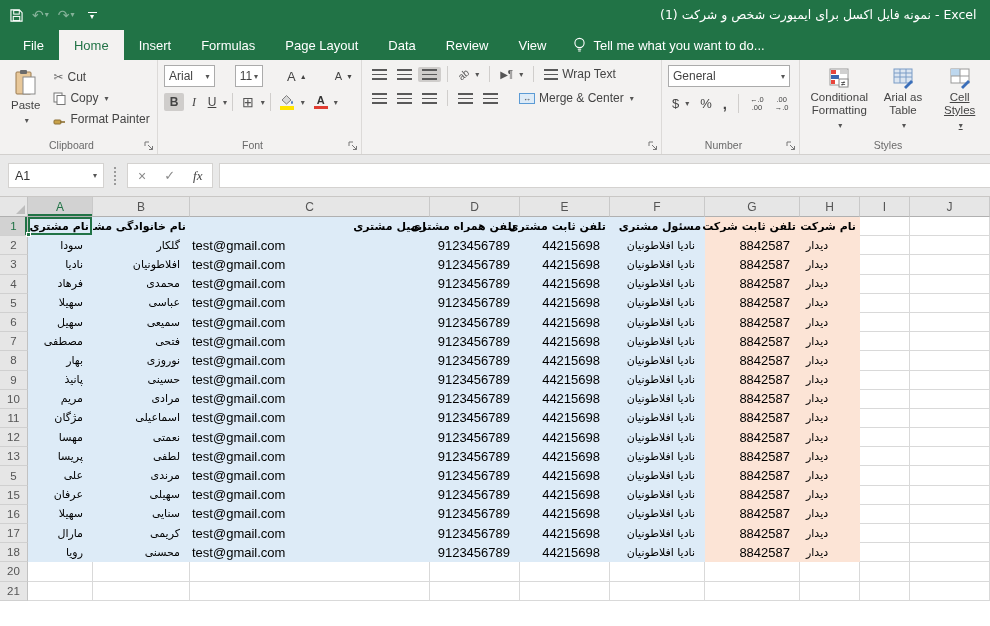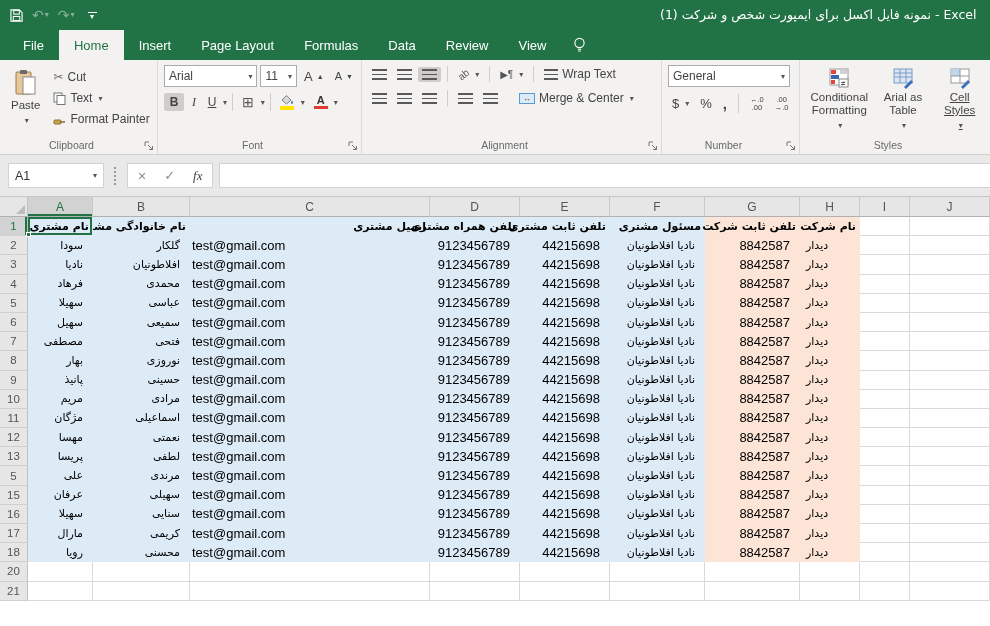--- a/index.html
+++ b/index.html
@@ -111,31 +111,32 @@
     </span>
   </div>
   <div class="win-title">نمونه فایل اکسل برای ایمپورت شخص و شرکت (1) - Excel</div>
 </div>
 
 <div class="tabrow">
   <div style="display:flex;">
       <div class="tab">File</div>
       <div class="tab active">Home</div>
       <div class="tab">Insert</div>
+      <div class="tab">Formulas</div>
       <div class="tab">Page Layout</div>
-      <div class="tab">Formulas</div>
       <div class="tab">Data</div>
       <div class="tab">Review</div>
       <div class="tab">View</div>
     </div>
   <div class="tellme">
     <svg class="bulb" viewBox="0 0 13 16">
       <circle cx="6.5" cy="6" r="4.6" fill="none" stroke="#fff" stroke-width="1.1"></circle>
       <path d="M4.8 12.2 h3.4 M5.2 14 h2.6" stroke="#fff" stroke-width="1.1" fill="none"></path>
     </svg>
+    <span>Tell me what you want to do...</span>
   </div>
 </div>
 
 <div class="ribbon">
 
   <div class="rgroup" style="width:158px;">
     <div class="big-btn" style="margin-top:2px;">
       <svg class="icon-svg" width="26" height="28" viewBox="0 0 26 28">
         <rect x="3" y="3" width="15" height="22" rx="1" fill="#e8c89a" stroke="#9a7b4f"></rect>
         <rect x="7" y="1" width="7" height="4" rx="1" fill="#6b6b6b"></rect>
@@ -147,41 +148,41 @@
     <div class="rcol" style="margin-left:4px; gap:3px; padding-top:3px;">
       <div class="rbtn">
         <span style="color:#666;">✂</span>
         <span>Cut</span>
       </div>
       <div class="rbtn">
         <svg width="13" height="13" viewBox="0 0 13 13">
           <rect x="1" y="1" width="8" height="9" fill="#fff" stroke="#777"></rect>
           <rect x="4" y="3.5" width="8" height="9" fill="#fff" stroke="#777"></rect>
         </svg>
-        <span>Text</span>
+        <span>Copy</span>
         <span class="dd">▾</span>
       </div>
       <div class="rbtn">
         <svg width="13" height="13" viewBox="0 0 13 13">
           <rect x="1" y="7" width="7" height="4" rx="1" fill="#c8a24a" stroke="#8d7134"></rect>
           <rect x="7" y="8.2" width="5" height="1.6" fill="#8d7134"></rect>
         </svg>
         <span>Format Painter</span>
       </div>
     </div>
     <div class="rgroup-label">Clipboard</div>
     <svg class="launcher" viewBox="0 0 10 10">
       <path d="M1 1 h4 M1 1 v4" stroke="#777" fill="none"></path>
         <path d="M4 4 l4.5 4.5 M8.5 5 v3.5 h-3.5" stroke="#777" fill="none"></path>
     </svg>
   </div>
 
   <div class="rgroup" style="width:204px;">
     <div class="rcol" style="width:100%; gap:5px;">
-      <div class="rrow" style="gap:3px;">
+      <div class="rrow" style="gap:20px;">
         <div class="combo" style="width:104px;">
           <span>Arial</span>
           <span class="dd">▾</span>
         </div>
         <div class="combo" style="width:40px;">
           <span>11</span>
           <span class="dd">▾</span>
         </div>
         <span class="rbtn" style="font-size:13px;">A<span style="font-size:7px; vertical-align:super;">▲</span></span>
         <span class="rbtn" style="font-size:11px;">A<span style="font-size:7px; vertical-align:super;">▼</span></span>
@@ -267,21 +268,20 @@
             <span class="lines-icon"></span>
           </span>
         <span class="sep-v" style="visibility:hidden;"></span>
         <span class="rbtn">
           <span style="width:16px; height:11px; border:1px solid #5b9bd5; background:#ddebf7; font-size:8px; color:#444; display:flex; align-items:center; justify-content:center;">↔</span>
           <span>Merge &amp; Center</span>
           <span class="dd">▾</span>
         </span>
       </div>
     </div>
-    <div class="rgroup-label">Alignment</div>
     <svg class="launcher" viewBox="0 0 10 10">
       <path d="M1 1 h4 M1 1 v4" stroke="#777" fill="none"></path>
         <path d="M4 4 l4.5 4.5 M8.5 5 v3.5 h-3.5" stroke="#777" fill="none"></path>
     </svg>
   </div>
 
   <div class="rgroup" style="width:138px;">
     <div class="rcol" style="width:100%; gap:6px;">
       <div class="combo" style="width:122px;">
         <span>General</span>

